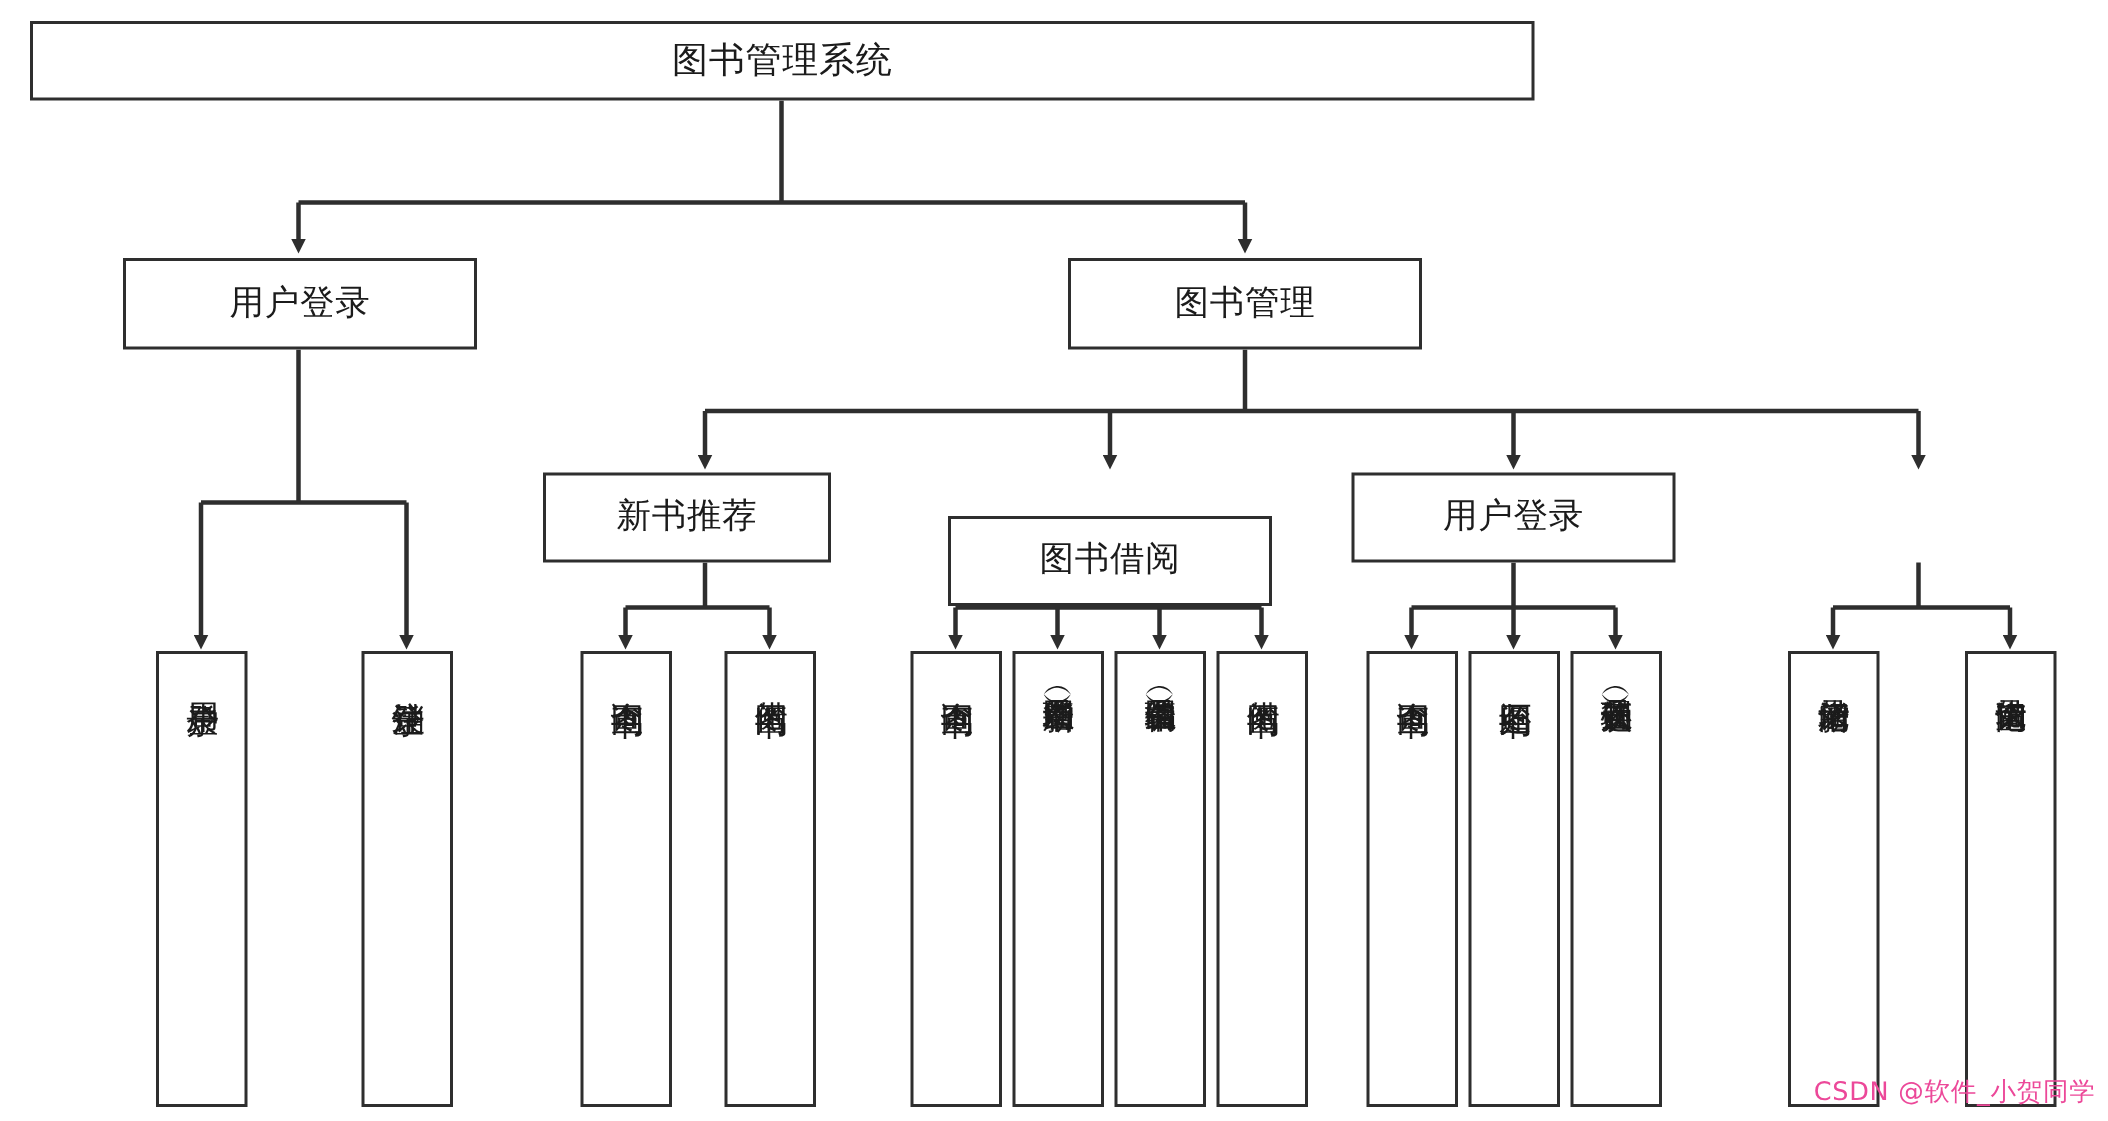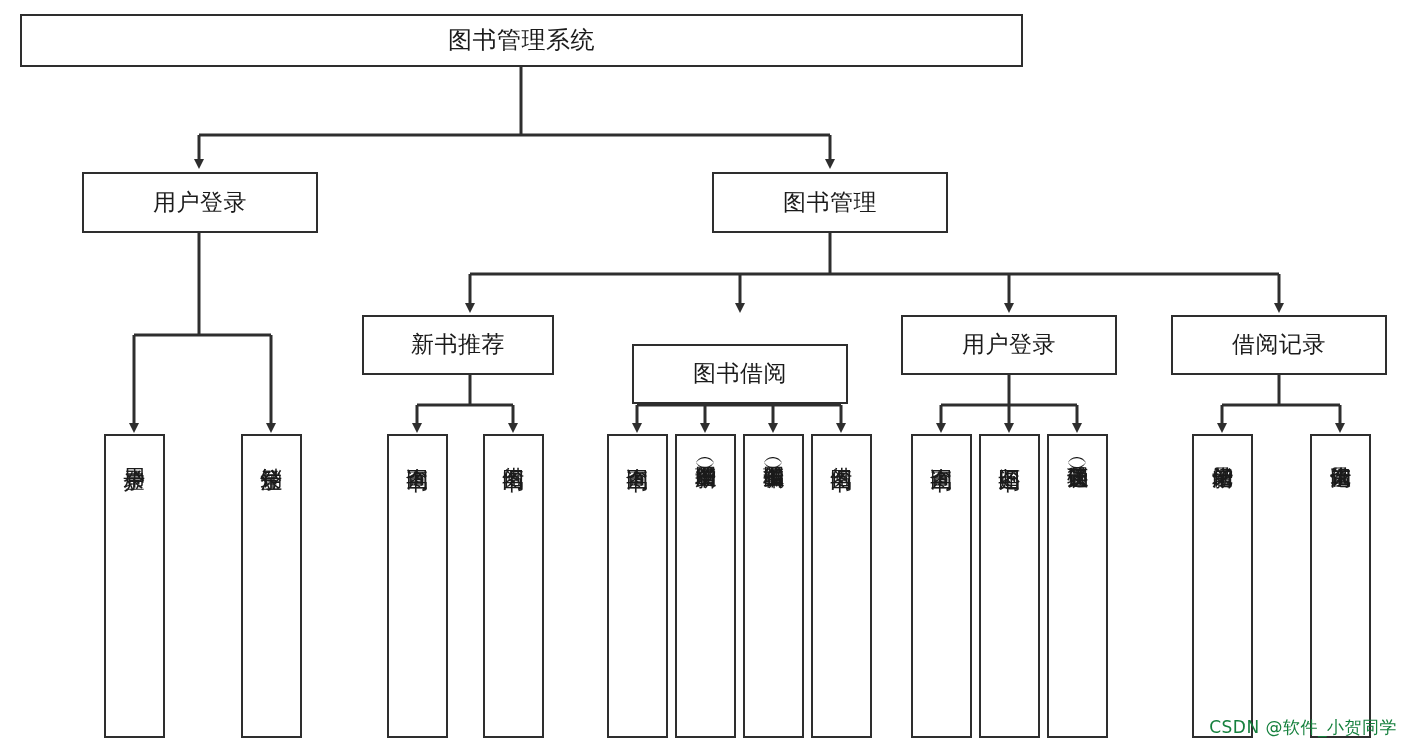--- a/index.html
+++ b/index.html
@@ -62,21 +62,21 @@
   }
   .node.v.tight .node-label {
     font-size: 21px;
     letter-spacing: 0px;
   }
   .watermark {
     position: absolute;
     right: 8px;
     bottom: 8px;
     font-size: 17px;
-    color: #15803d;
+    color: #ec4899;
     z-index: 20;
     white-space: nowrap;
     letter-spacing: 0.5px;
   }
 </style>
 </head>
 <body>
 
 <div id="canvas">
 
@@ -143,23 +143,20 @@
 
   <div class="node h" style="left:362px; top:315px; width:192px; height:60px;">
     <span class="node-label">新书推荐</span>
   </div>
   <div class="node h" style="left:632px; top:315px; width:216px; height:60px;margin-top:29px;">
     <span class="node-label">图书借阅</span>
   </div>
   <div class="node h" style="left:901px; top:315px; width:216px; height:60px;">
     <span class="node-label">用户登录</span>
   </div>
-  <div class="node h" style="left:1171px; top:315px; width:216px; height:60px;">
-    <span class="node-label">借阅记录</span>
-  </div>
 
   <div class="node v" style="left:104px; top:434px; width:61px; height:304px;">
     <span class="node-label">用户登录</span>
   </div>
   <div class="node v" style="left:241px; top:434px; width:61px; height:304px;">
     <span class="node-label">注销登录</span>
   </div>
 
   <div class="node v" style="left:387px; top:434px; width:61px; height:304px;">
     <span class="node-label">查询图书</span>

